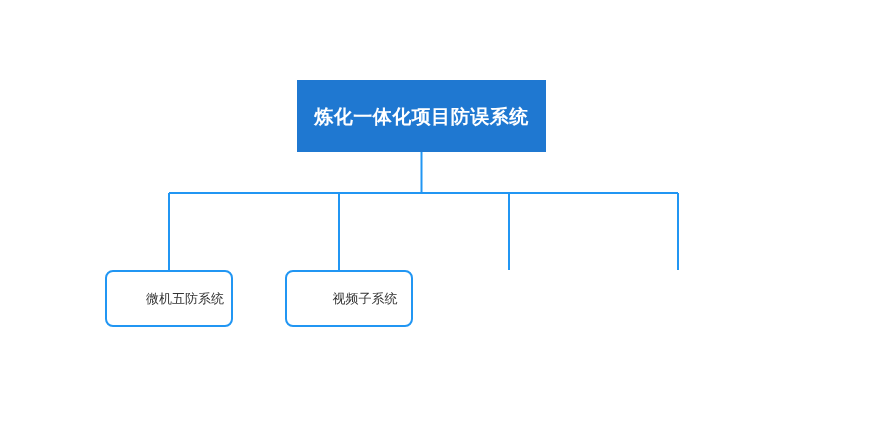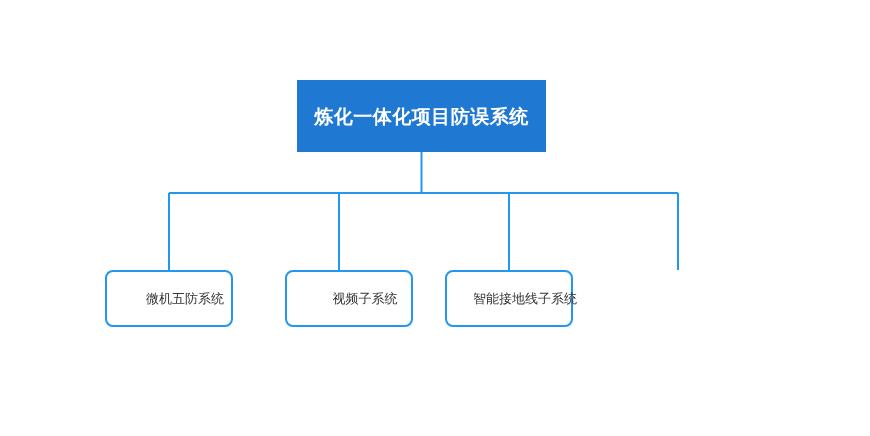--- a/index.html
+++ b/index.html
@@ -104,18 +104,15 @@
   </div>
 
   <div class="child-node pos-0">
     <span class="child-node-label">微机五防系统</span>
   </div>
 
   <div class="child-node pos-1">
     <span class="child-node-label">视频子系统</span>
   </div>
 
-  <div class="child-node pos-2">
-    <span class="child-node-label">智能接地线子系统</span>
-  </div>
 
 
 </div>
 
 </body></html>

